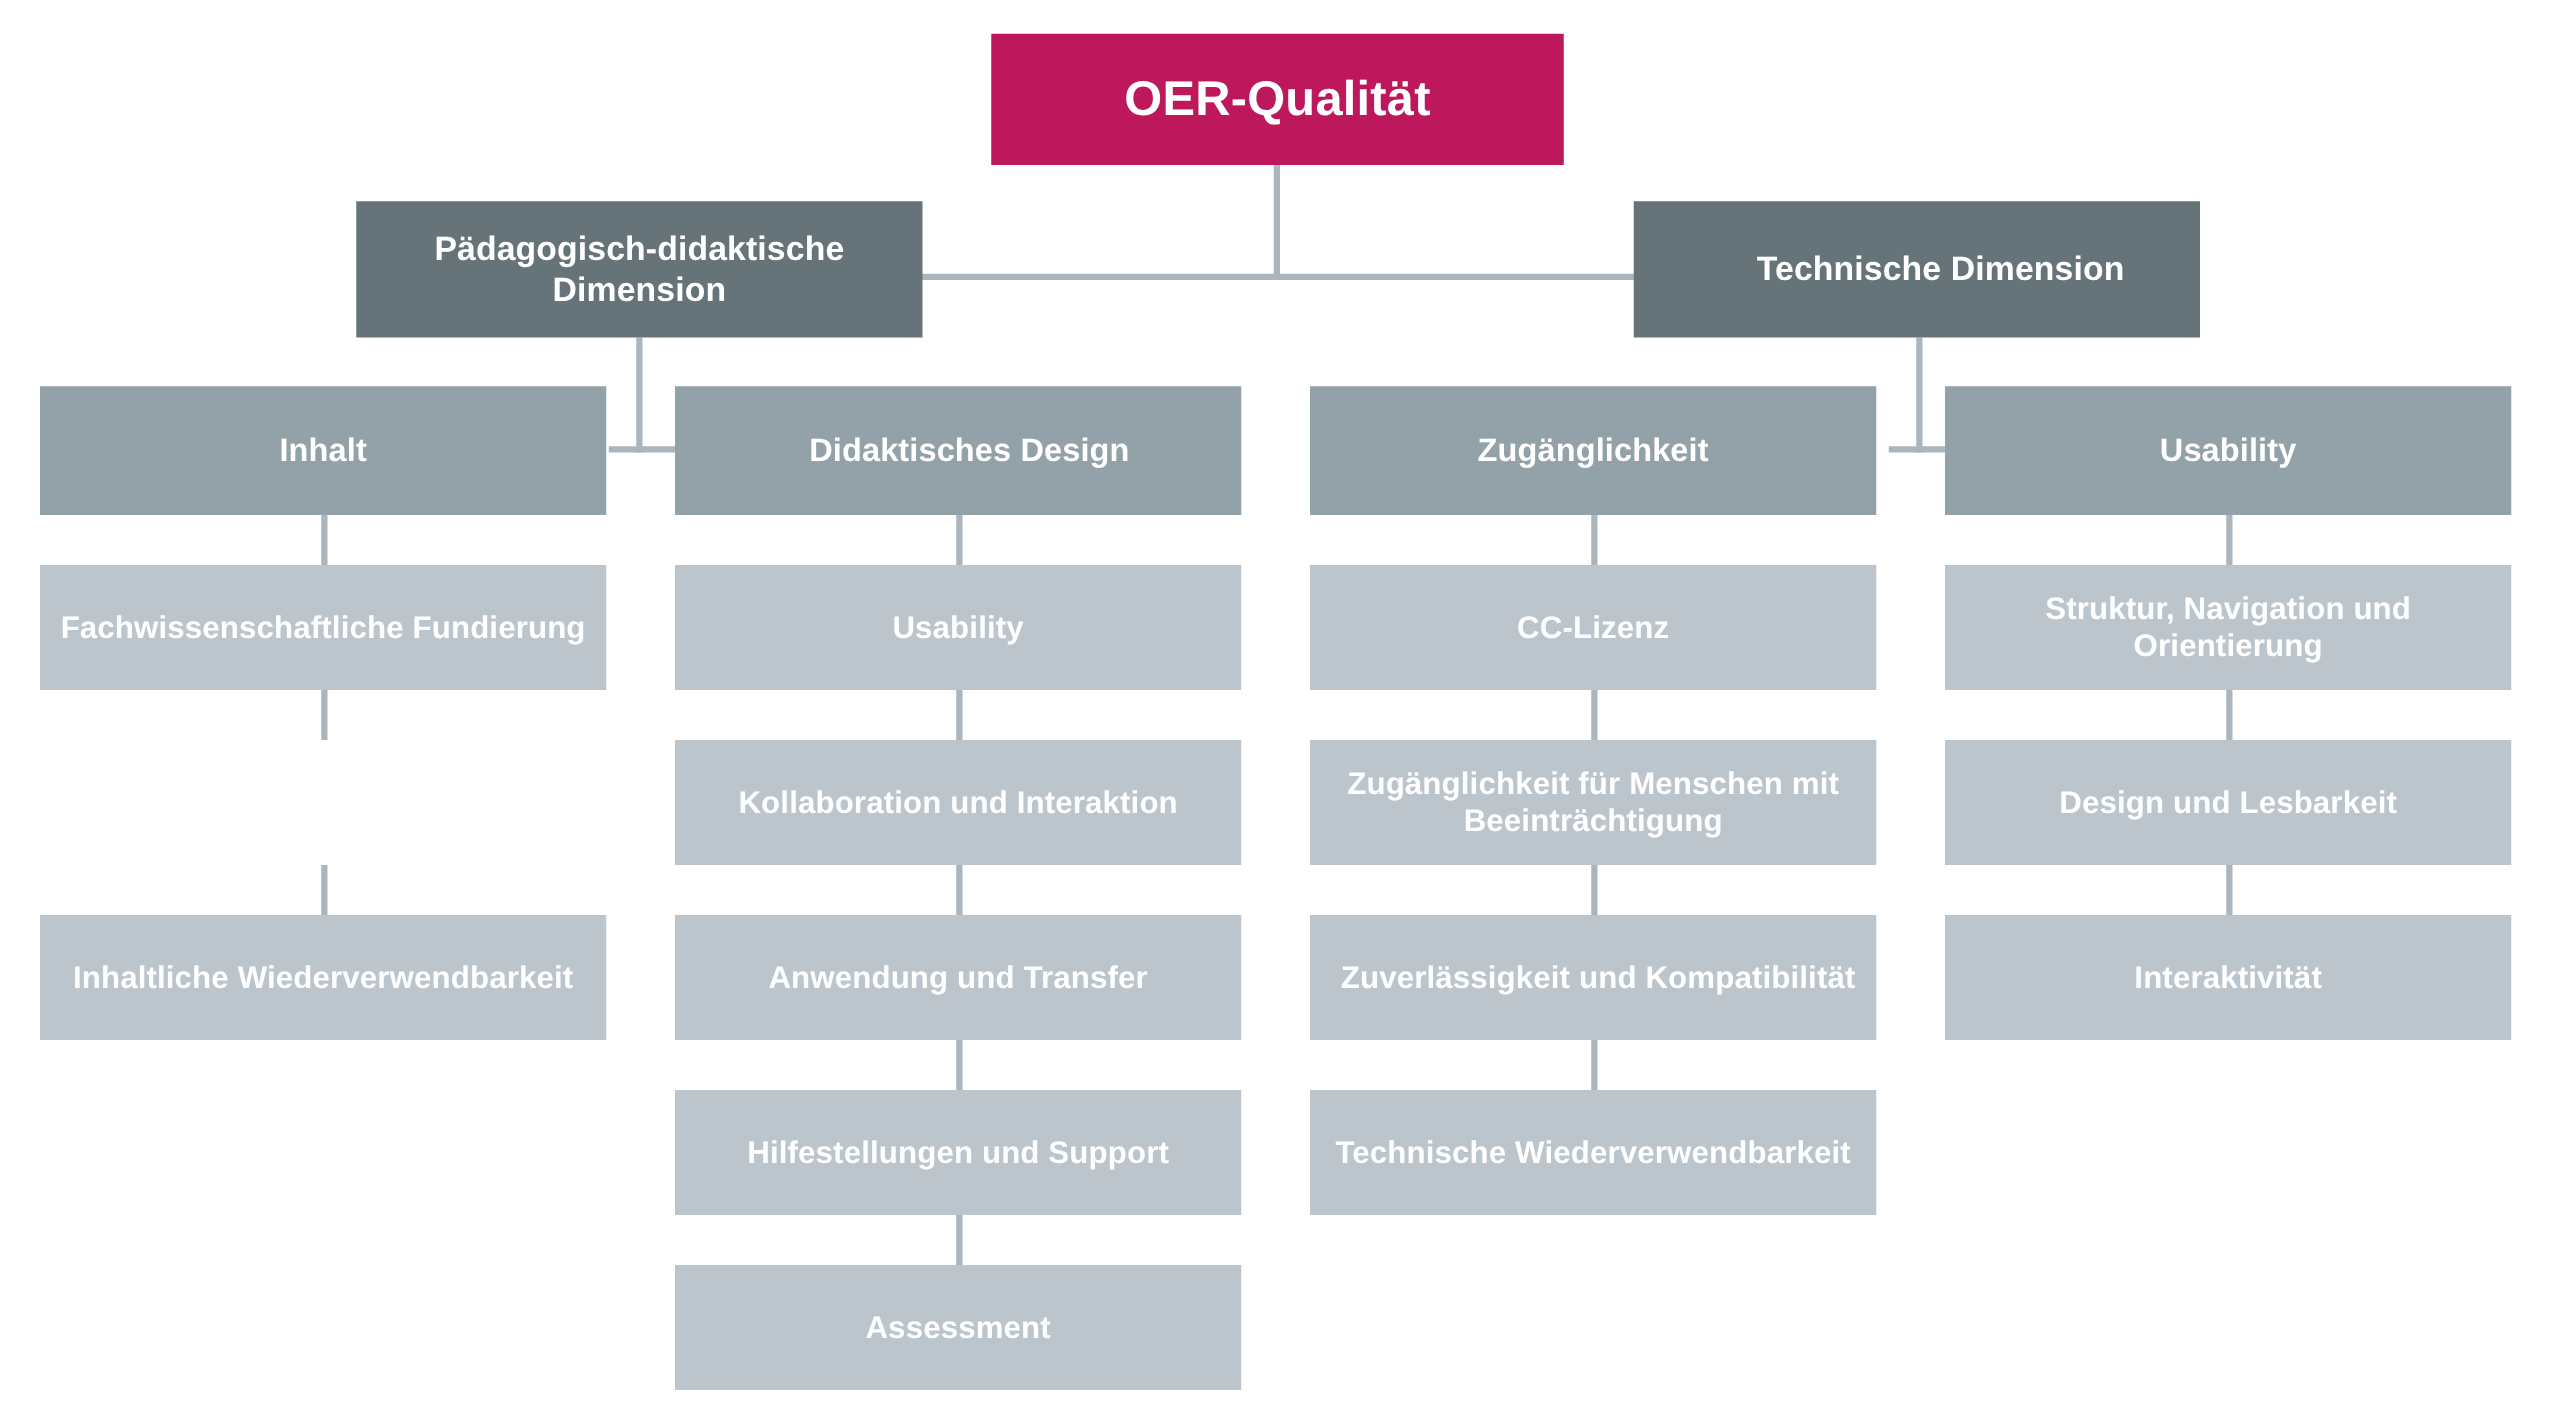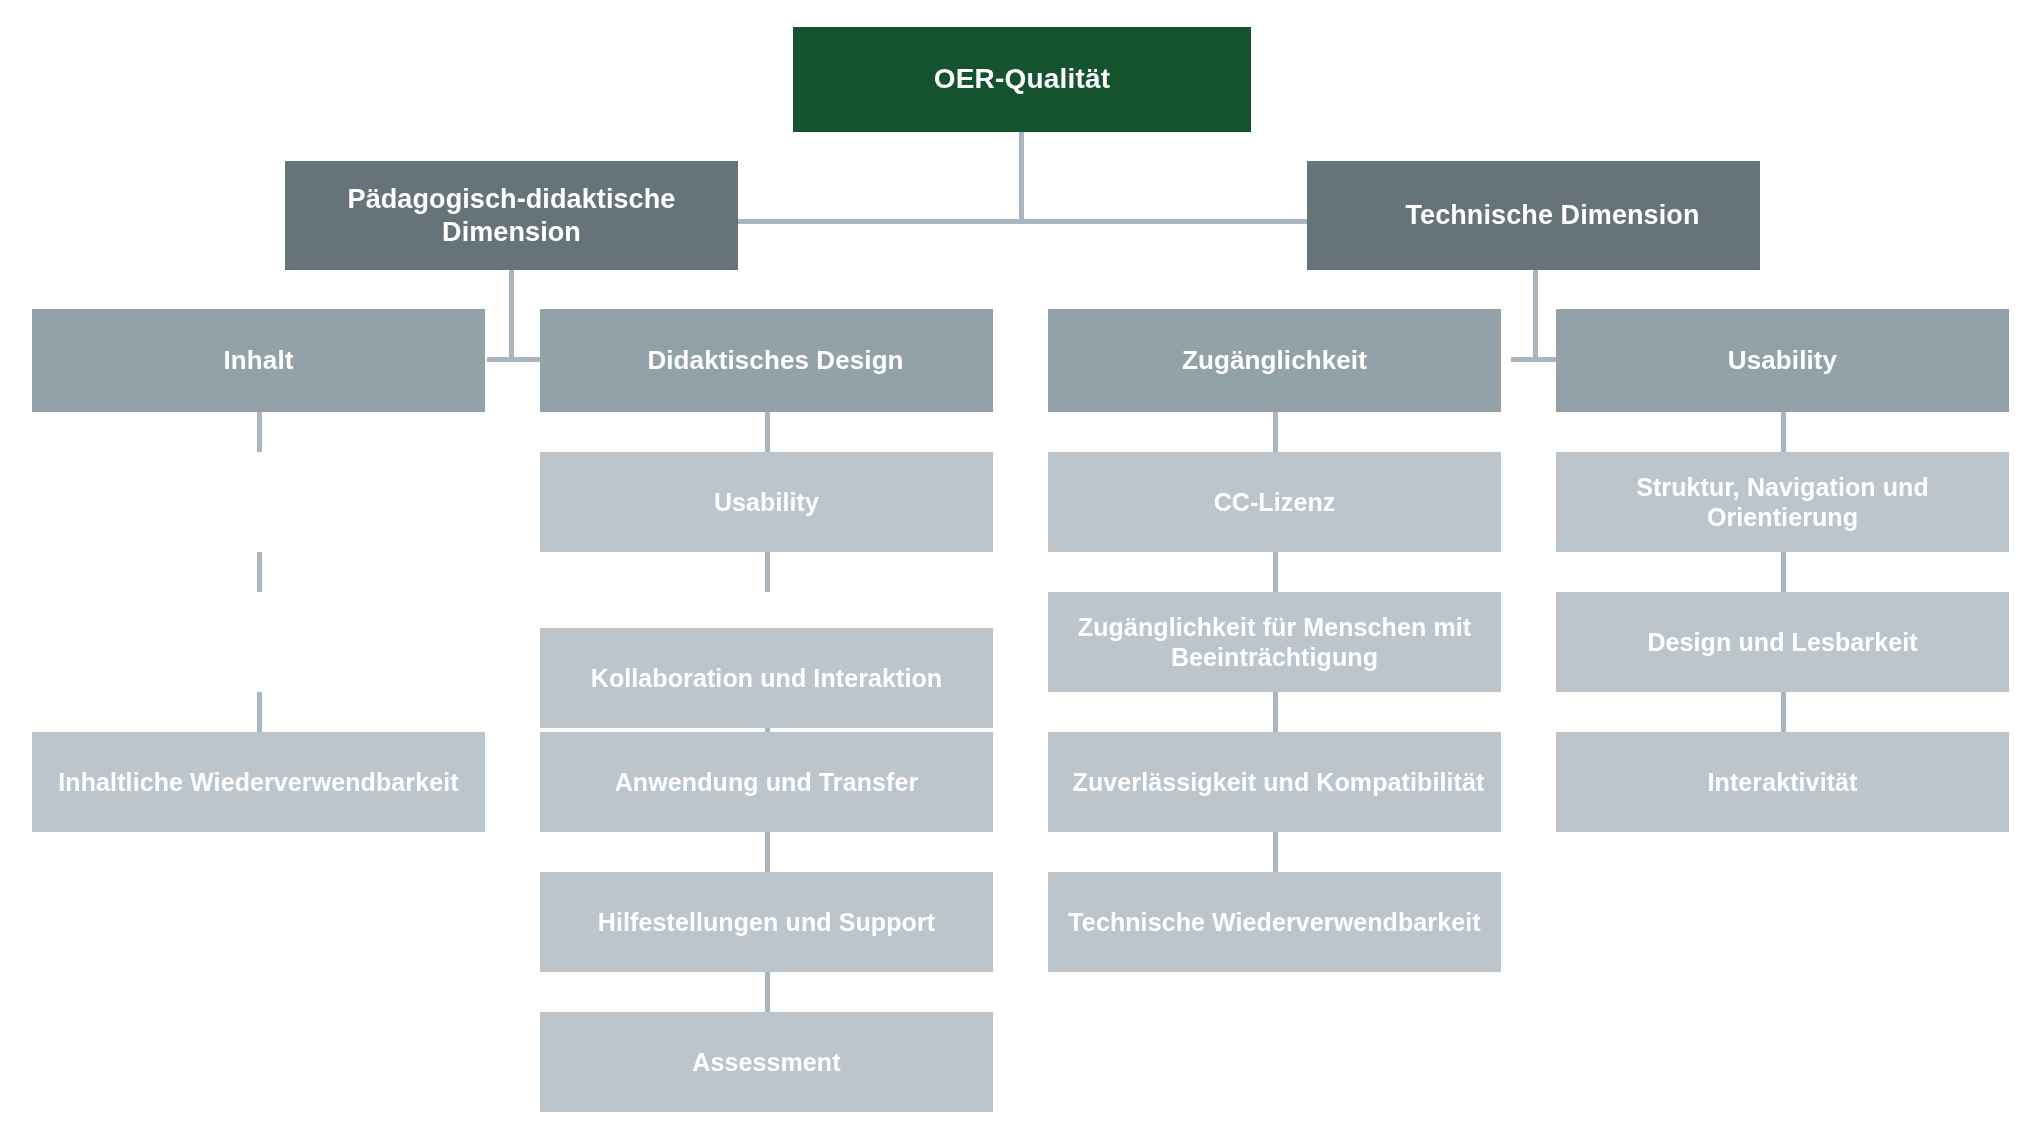--- a/index.html
+++ b/index.html
@@ -6,21 +6,21 @@
   html,body{margin:0;padding:0;background:#ffffff;}
   body{width:2044px;height:1132px;overflow:hidden;
        font-family:"Liberation Sans","DejaVu Sans",sans-serif;}
   #stage{position:relative;width:2044px;height:1132px;background:#fff;}
 
   .node{position:absolute;box-sizing:border-box;display:flex;
         align-items:center;justify-content:center;text-align:center;
         color:#ffffff;font-weight:bold;line-height:1.22;
         padding:4px 10px;z-index:3;}
 
-  .lvl0{background:#14532d;font-size:28px;letter-spacing:.2px;}
+  .lvl0{background:#be185d;font-size:39px;letter-spacing:.2px;}
   .lvl1{background:#667479;font-size:27px;letter-spacing:.1px;}
   .lvl2{background:#93a1a8;font-size:26px;letter-spacing:.1px;}
   .lvl3{background:#bcc4cc;font-size:25px;letter-spacing:.1px;}
 
   .ln{position:absolute;background:#aab5bd;z-index:1;}
   .ln.v{width:5px;}
   .ln.h{height:5px;}
 </style>
 </head>
 <body>
@@ -59,24 +59,25 @@
   <div class="node lvl0" style="left:793px;top:27px;width:458px;height:105px;">OER-Qualität</div>
 
   <div class="node lvl1" style="left:285px;top:161px;width:453px;height:109px;">Pädagogisch-didaktische Dimension</div>
   <div class="node lvl1" style="left:1307px;top:161px;width:453px;height:109px;padding-left:48px;">Technische Dimension</div>
 
   <div class="node lvl2" style="left:32px;top:309px;width:453px;height:103px;">Inhalt</div>
   <div class="node lvl2" style="left:540px;top:309px;width:453px;height:103px;padding-left:28px;">Didaktisches Design</div>
   <div class="node lvl2" style="left:1048px;top:309px;width:453px;height:103px;">Zugänglichkeit</div>
   <div class="node lvl2" style="left:1556px;top:309px;width:453px;height:103px;">Usability</div>
 
+  <div class="node lvl3" style="left:32px;top:452px;width:453px;height:100px;">Fachwissenschaftliche Fundierung</div>
   <div class="node lvl3" style="left:32px;top:732px;width:453px;height:100px;">Inhaltliche Wiederverwendbarkeit</div>
 
   <div class="node lvl3" style="left:540px;top:452px;width:453px;height:100px;">Usability</div>
-  <div class="node lvl3" style="left:540px;top:592px;width:453px;height:100px;margin-top:36px;">Kollaboration und Interaktion</div>
+  <div class="node lvl3" style="left:540px;top:592px;width:453px;height:100px;">Kollaboration und Interaktion</div>
   <div class="node lvl3" style="left:540px;top:732px;width:453px;height:100px;">Anwendung und Transfer</div>
   <div class="node lvl3" style="left:540px;top:872px;width:453px;height:100px;">Hilfestellungen und Support</div>
   <div class="node lvl3" style="left:540px;top:1012px;width:453px;height:100px;">Assessment</div>
 
   <div class="node lvl3" style="left:1048px;top:452px;width:453px;height:100px;">CC-Lizenz</div>
   <div class="node lvl3" style="left:1048px;top:592px;width:453px;height:100px;">Zugänglichkeit für Menschen mit Beeinträchtigung</div>
   <div class="node lvl3" style="left:1048px;top:732px;width:453px;height:100px;padding-left:18px;">Zuverlässigkeit und Kompatibilität</div>
   <div class="node lvl3" style="left:1048px;top:872px;width:453px;height:100px;">Technische Wiederverwendbarkeit</div>
 
   <div class="node lvl3" style="left:1556px;top:452px;width:453px;height:100px;">Struktur, Navigation und Orientierung</div>

